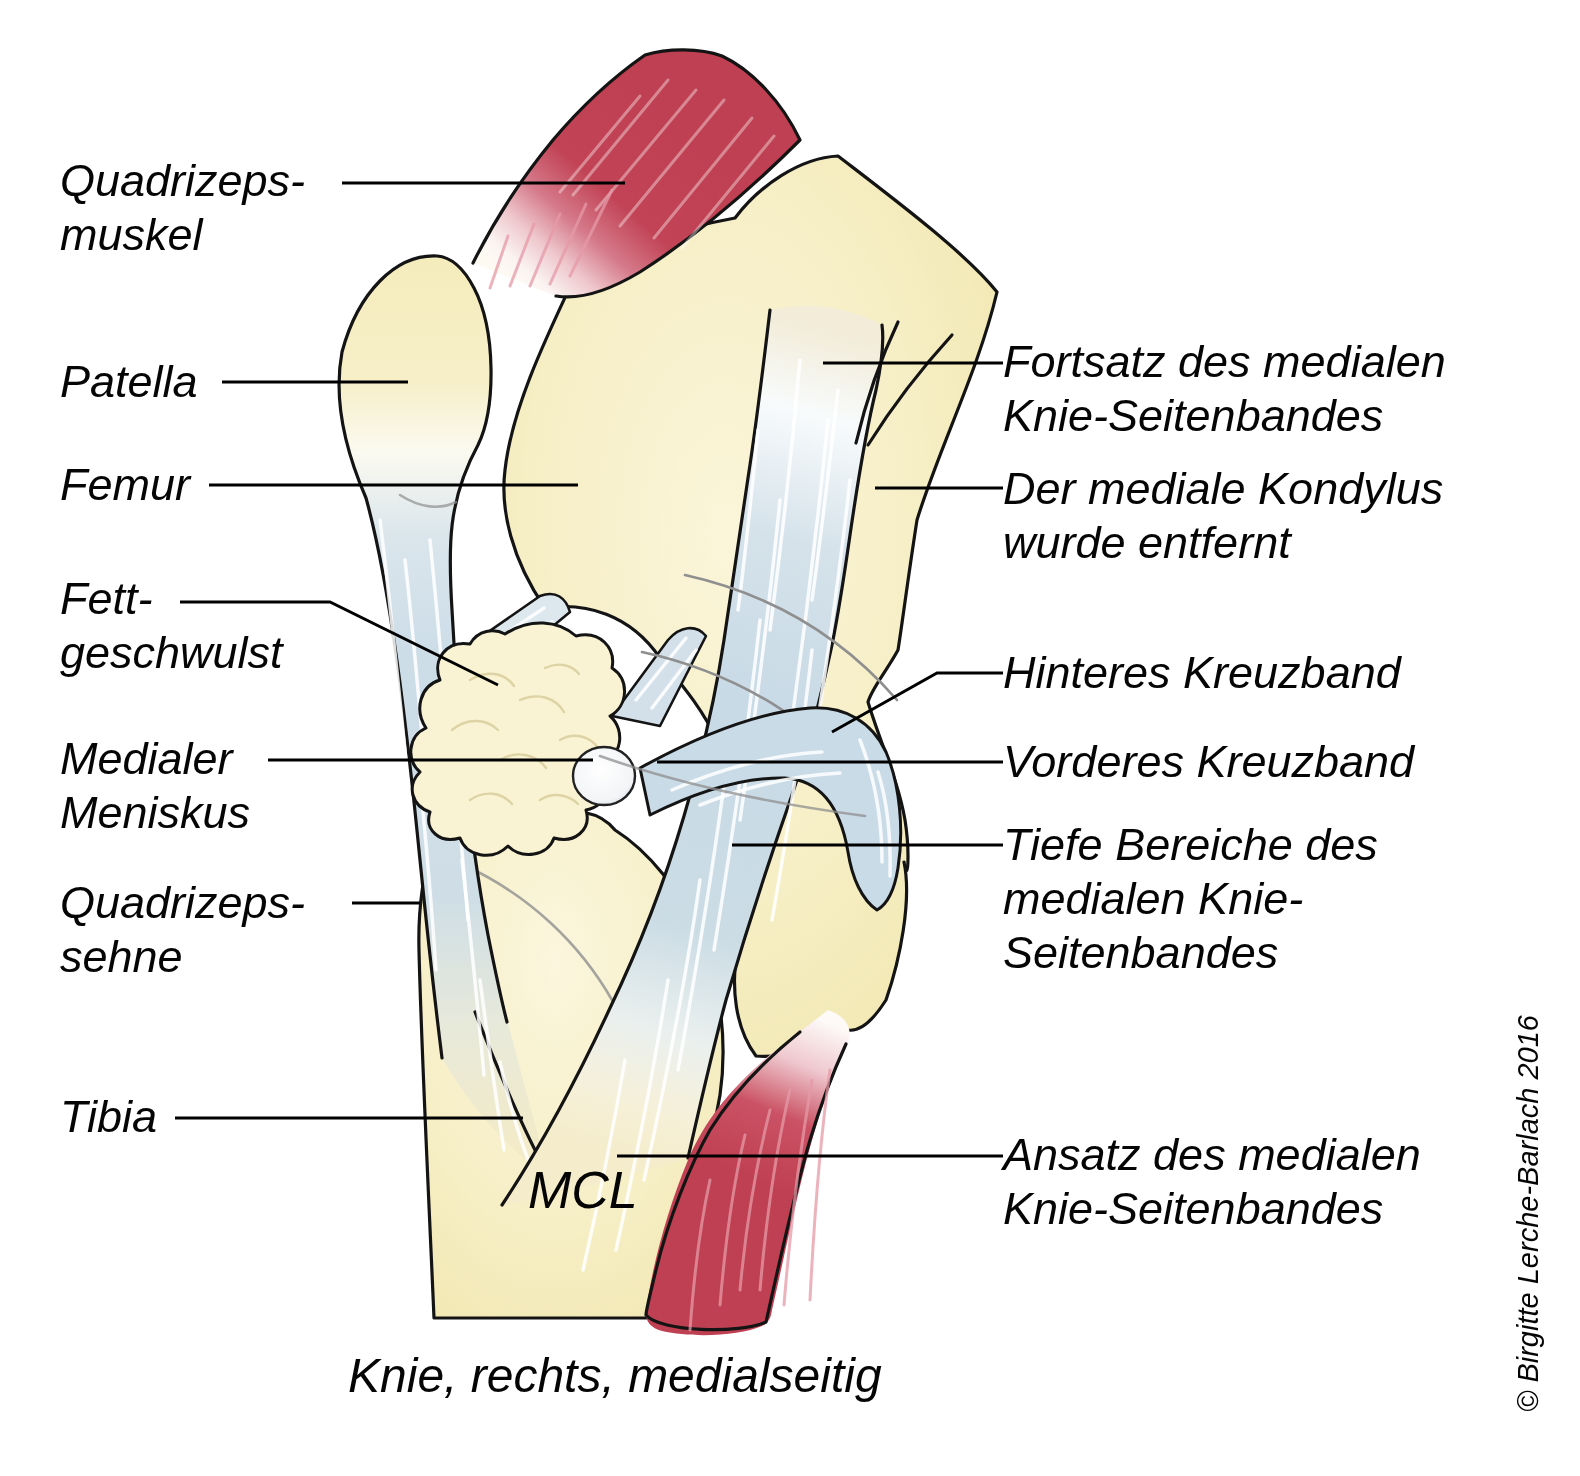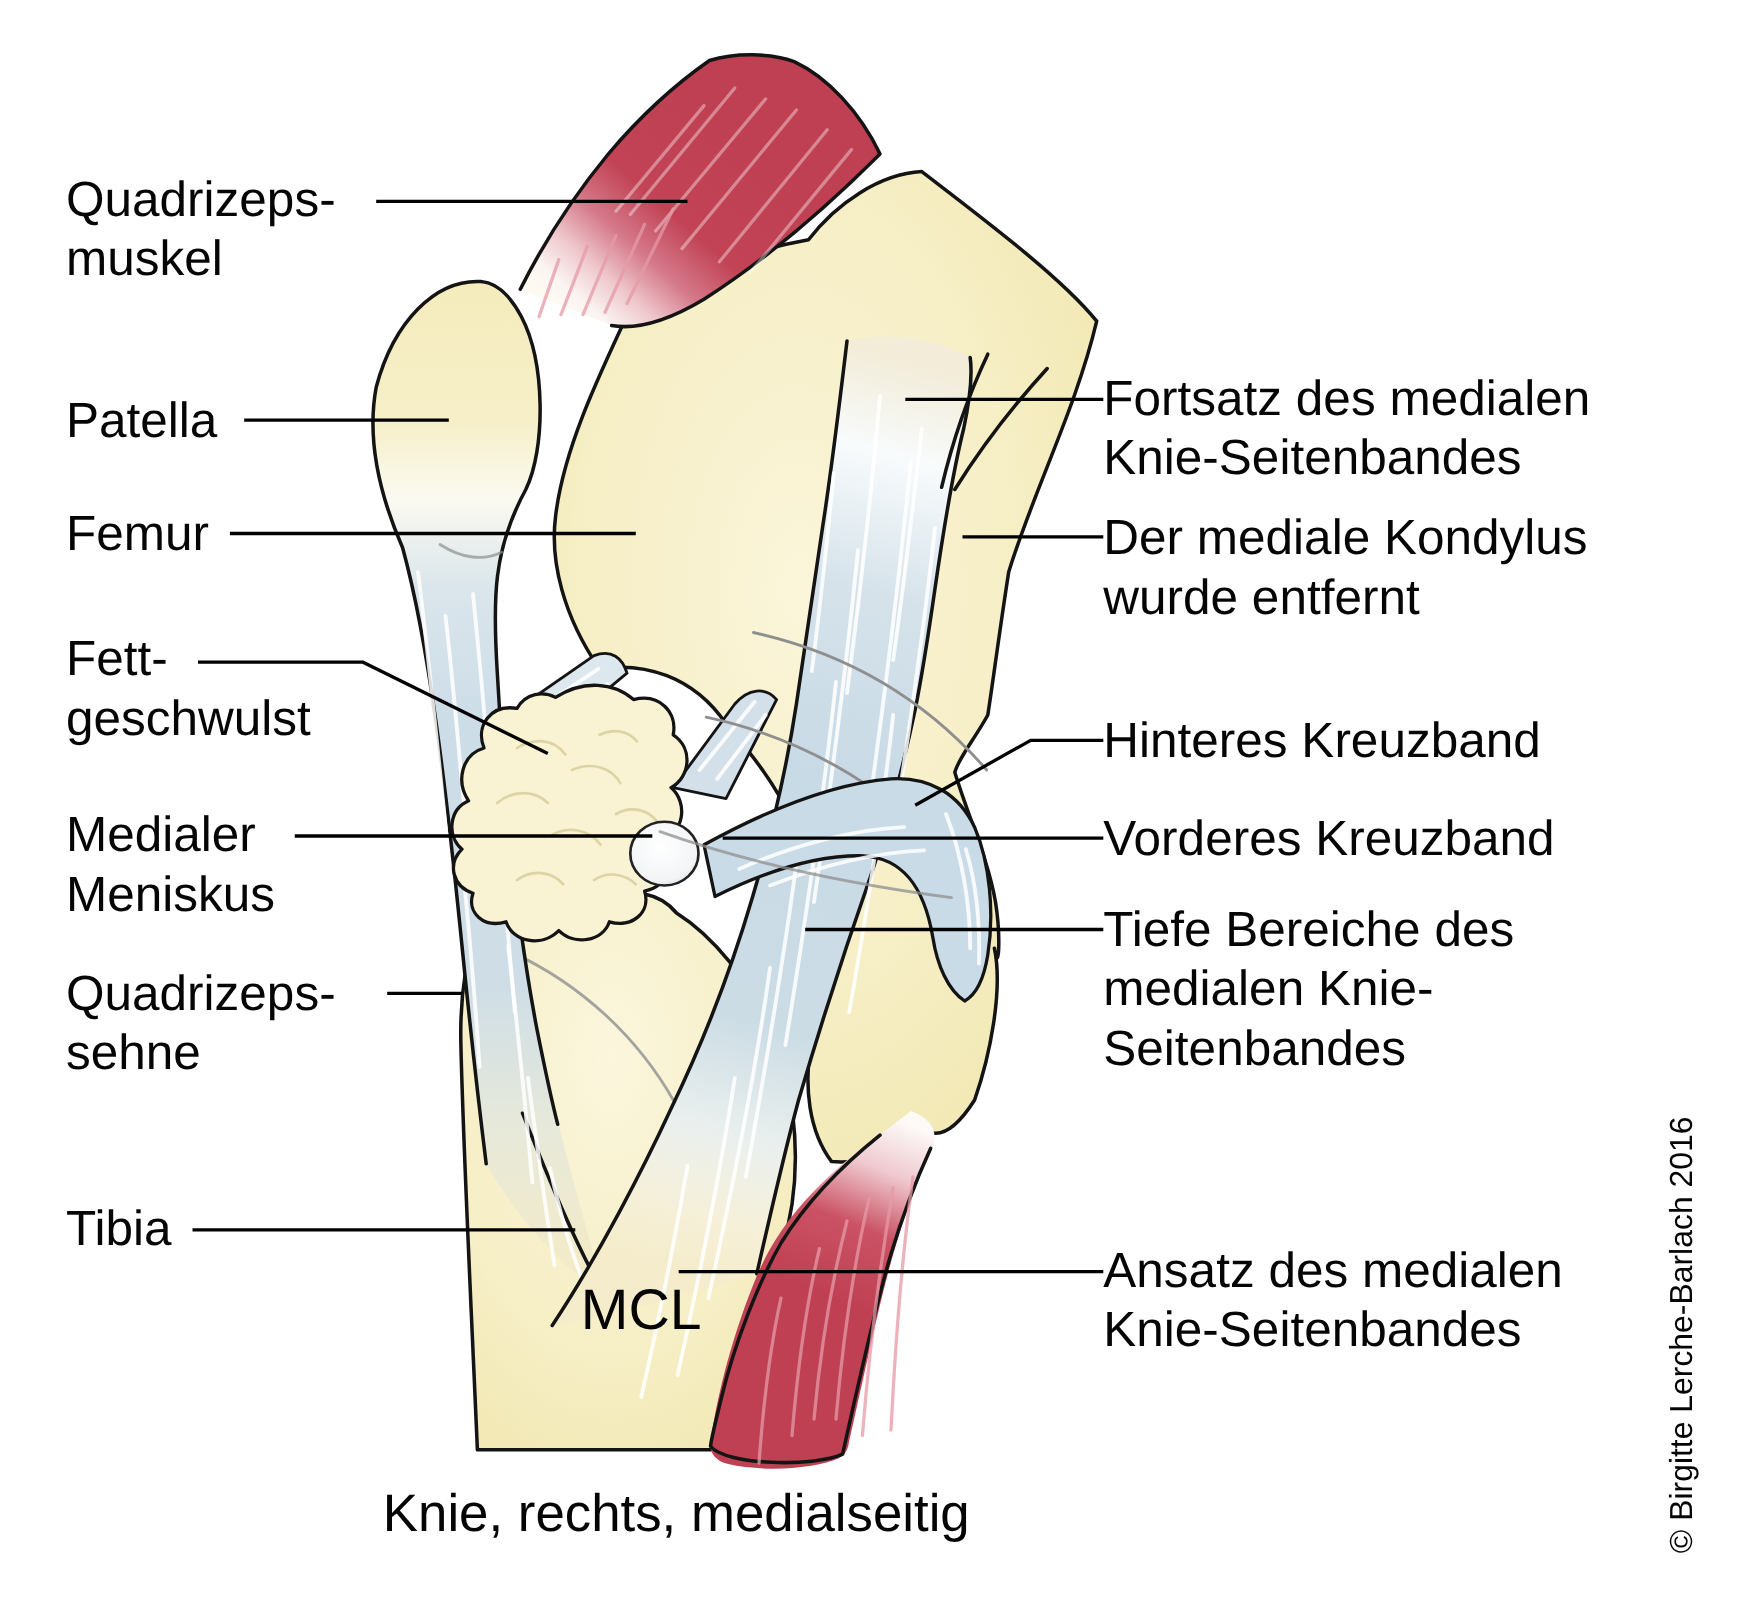--- a/index.html
+++ b/index.html
@@ -1,17 +1,17 @@
 <!DOCTYPE html>
 <html><head>
 <meta charset="utf-8">
 <style>
   html,body{margin:0;padding:0;background:#ffffff;}
   .stage{position:relative;width:1580px;height:1476px;background:#fff;overflow:hidden;
-         font-family:"Liberation Sans", sans-serif;}
+         font-family:"Liberation Sans", sans-serif;font-style:italic;}
   svg{display:block;}
   text{fill:#050505;font-family:"Liberation Sans", sans-serif;}
   .lbl{font-size:45px;}
   .mcl{font-size:52px;}
   .caption{font-size:48px;}
   .credit{font-size:29px;}
   .outline{fill:none;stroke:#141414;stroke-width:3.2;stroke-linecap:round;stroke-linejoin:round;}
   .leader{fill:none;stroke:#000;stroke-width:3;stroke-linecap:butt;}
   .streak-w{fill:none;stroke:#ffffff;stroke-width:3.5;stroke-linecap:round;opacity:.85;}
   .streak-r{fill:none;stroke:#ffffff;stroke-width:3;stroke-linecap:round;opacity:.38;}

